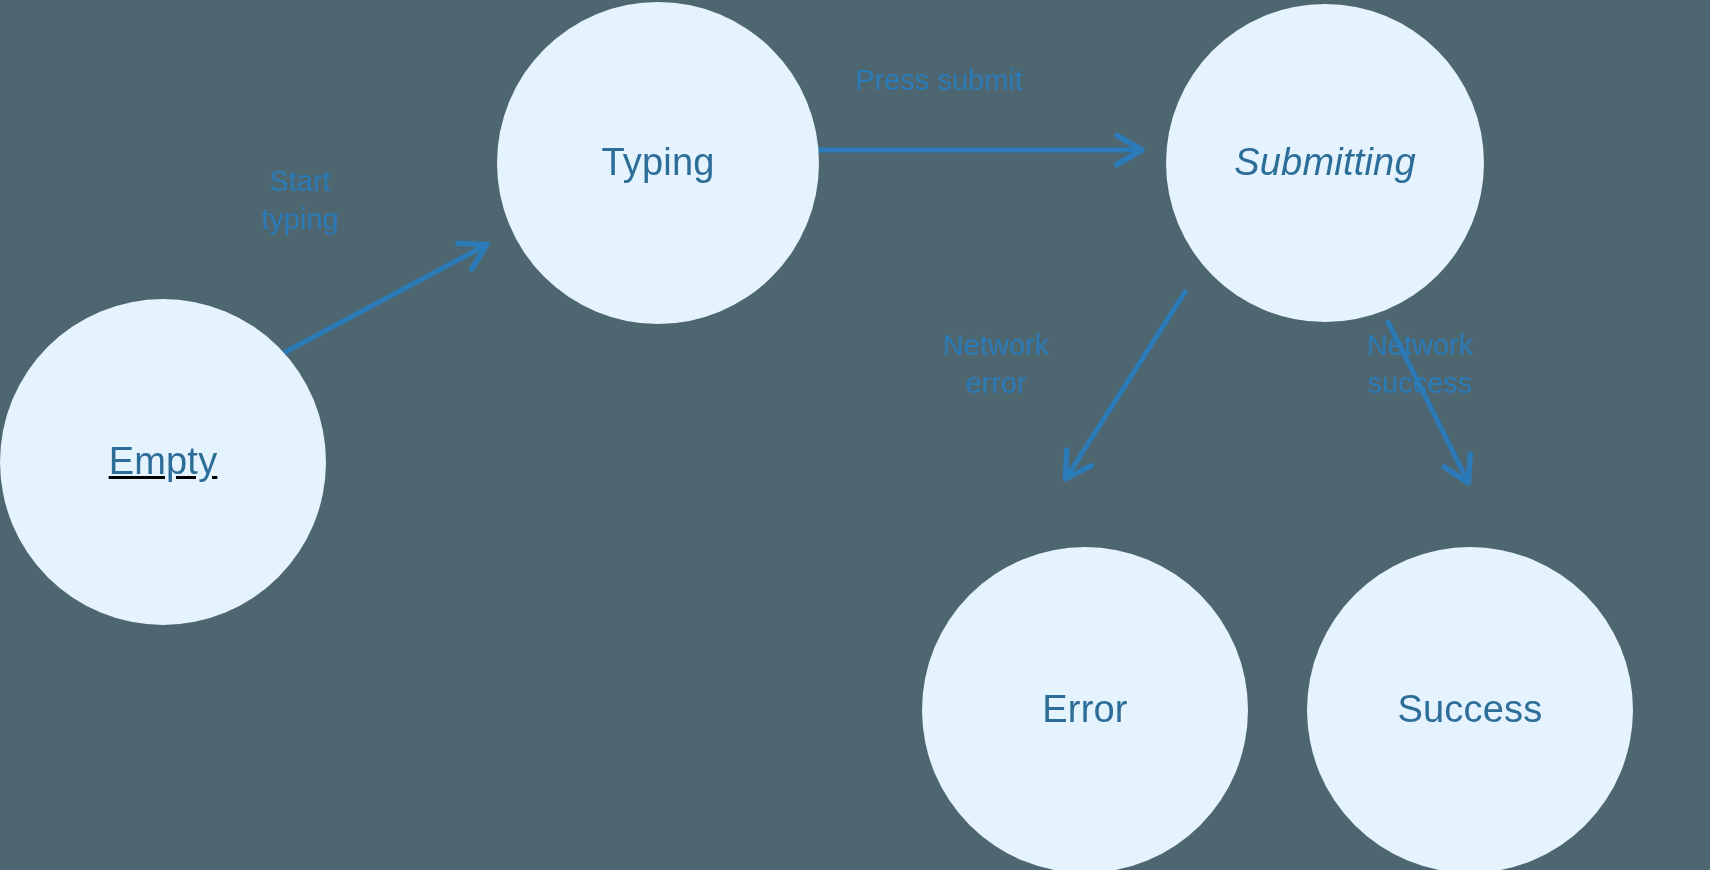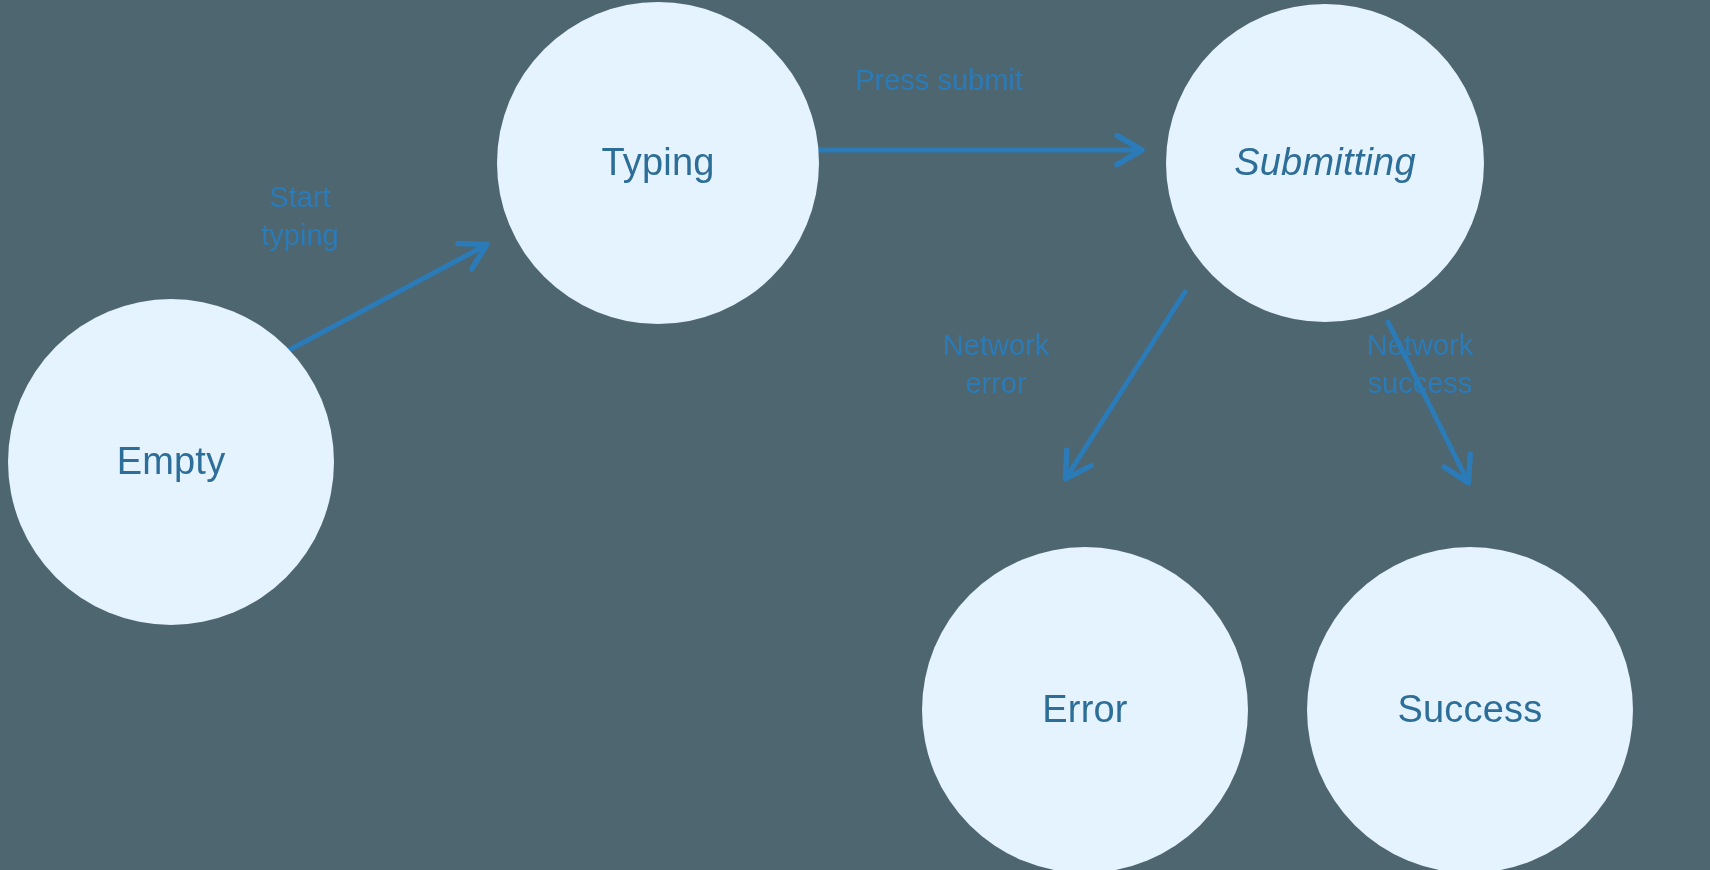--- a/index.html
+++ b/index.html
@@ -75,21 +75,21 @@
 
     <line x1="772" y1="150" x2="1141" y2="150" stroke="#2b7bb9" stroke-width="5" stroke-linecap="round" marker-end="url(#arrowhead)"></line>
 
     <line x1="1185" y1="292" x2="1066" y2="478" stroke="#2b7bb9" stroke-width="5" stroke-linecap="round" marker-end="url(#arrowhead)"></line>
 
     <line x1="1388" y1="322" x2="1468" y2="482" stroke="#2b7bb9" stroke-width="5" stroke-linecap="round" marker-end="url(#arrowhead)"></line>
   </svg>
 
   <div class="layer" id="node-layer">
 
-    <div class="state-node" style="left:8px; top:299px; width:326px; height:326px;">
+    <div class="state-node" style="left:0px; top:299px; width:326px; height:326px;text-decoration:underline;">
       <span class="state-node-label">Empty</span>
     </div>
 
     <div class="state-node" style="left:497px; top:2px; width:322px; height:322px;">
       <span class="state-node-label">Typing</span>
     </div>
 
     <div class="state-node" style="left:1166px; top:4px; width:318px; height:318px;font-style:italic;">
       <span class="state-node-label">Submitting</span>
     </div>
@@ -98,21 +98,21 @@
       <span class="state-node-label">Error</span>
     </div>
 
     <div class="state-node" style="left:1307px; top:547px; width:326px; height:326px;">
       <span class="state-node-label">Success</span>
     </div>
   </div>
 
   <div class="layer" id="label-layer">
 
-    <div class="edge-label" style="left:300px; top:216px;">Start
+    <div class="edge-label" style="left:300px; top:200px;">Start
 typing</div>
 
     <div class="edge-label" style="left:907px; top:80px;margin-left:32px;">Press submit</div>
 
     <div class="edge-label" style="left:996px; top:364px;">Network
 error</div>
 
     <div class="edge-label" style="left:1420px; top:364px;">Network
 success</div>
   </div>

